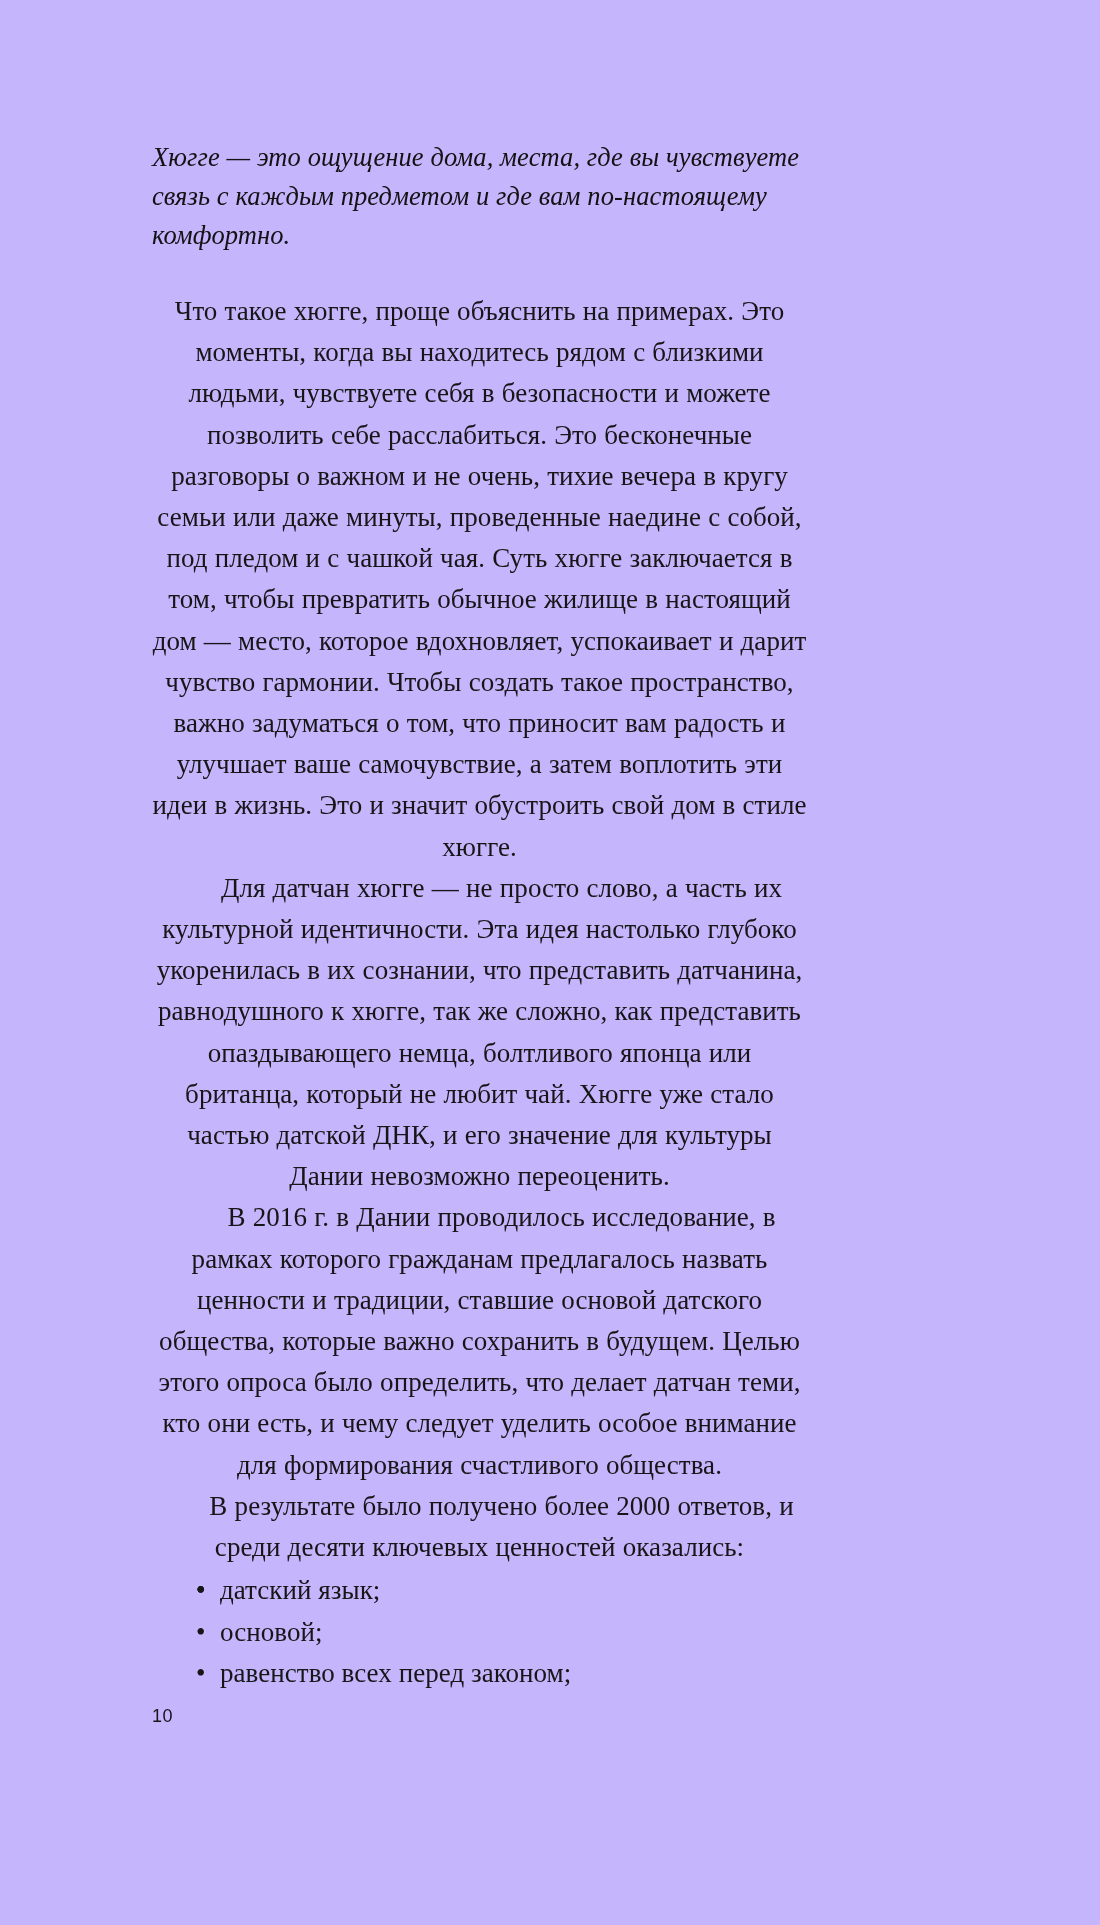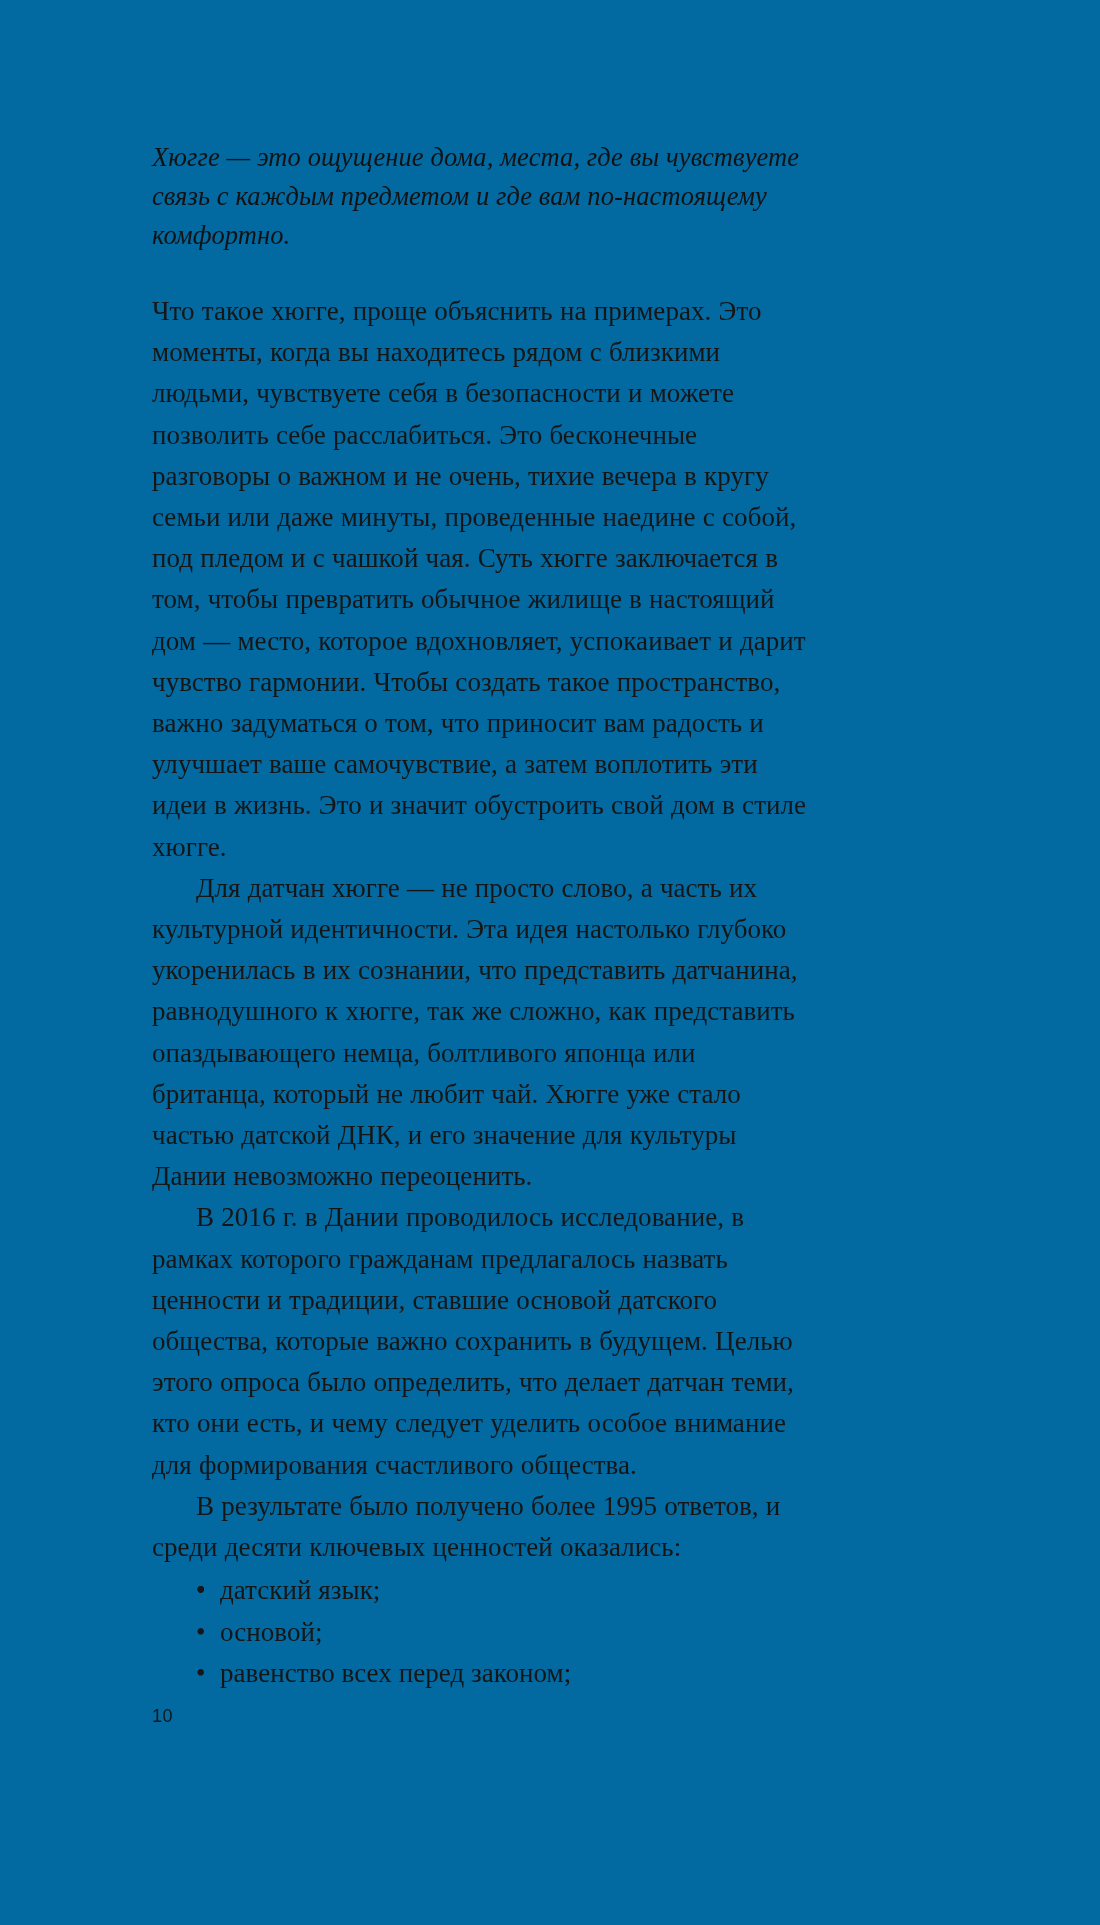--- a/index.html
+++ b/index.html
@@ -15,21 +15,21 @@
     font-family: "Liberation Serif", "DejaVu Serif", serif;
     color: #1a1a1a;
     overflow: hidden;
   }
 
   .page {
     position: absolute;
     top: 0; left: 0;
     width: 1100px;
     height: 1925px;
-    background: #0369a1;
+    background: #c4b5fd;
   }
 
   .content {
     position: absolute;
     left: 152px;
     top: 138px;
     width: 648px;
   }
 
   
@@ -41,21 +41,21 @@
     text-align: left;
     color: #121212;
     margin: 0 0 36px 0;
     width: 648px;
   }
 
   
   .body-text {
     font-size: 27px;
     line-height: 41.2px;
-    text-align: left;
+    text-align: center;
     color: #161616;
     margin: 0;
     width: 655px;
     letter-spacing: 0.05px;
     word-spacing: 0.4px;
   }
   .body-text + .body-text {
     text-indent: 44px;
   }
 
@@ -102,21 +102,21 @@
   <div class="content">
 
     <p class="epigraph">Хюгге — это ощущение дома, места, где вы чувствуете связь с каждым предметом и где вам по-настоящему комфортно.</p>
 
     <p class="body-text">Что такое хюгге, проще объяснить на примерах. Это моменты, когда вы находитесь рядом с близкими людьми, чувствуете себя в безопасности и можете позволить себе расслабиться. Это бесконечные разговоры о важном и не очень, тихие вечера в кругу семьи или даже минуты, проведенные наедине с собой, под пледом и с чашкой чая. Суть хюгге заключается в том, чтобы превратить обычное жилище в настоящий дом — место, которое вдохновляет, успокаивает и дарит чувство гармонии. Чтобы создать такое пространство, важно задуматься о том, что приносит вам радость и улучшает ваше самочувствие, а затем воплотить эти идеи в жизнь. Это и значит обустроить свой дом в стиле хюгге.</p>
 
     <p class="body-text">Для датчан хюгге — не просто слово, а часть их культурной идентичности. Эта идея настолько глубоко укоренилась в их сознании, что представить датчанина, равнодушного к хюгге, так же сложно, как представить опаздывающего немца, болтливого японца или британца, который не любит чай. Хюгге уже стало частью датской ДНК, и его значение для культуры Дании невозможно переоценить.</p>
 
     <p class="body-text">В 2016 г. в Дании проводилось исследование, в рамках которого гражданам предлагалось назвать ценности и традиции, ставшие основой датского общества, которые важно сохранить в будущем. Целью этого опроса было определить, что делает датчан теми, кто они есть, и чему следует уделить особое внимание для формирования счастливого общества.</p>
 
-    <p class="body-text">В результате было получено более 1995 ответов, и среди десяти ключевых ценностей оказались:</p>
+    <p class="body-text">В результате было получено более 2000 ответов, и среди десяти ключевых ценностей оказались:</p>
 
     <ul class="values-list">
       <li>
         <span class="bullet">•</span>
       </li>
       <li>
         <span class="bullet">•</span>
       </li>
       <li>
         <span class="bullet">•</span>

